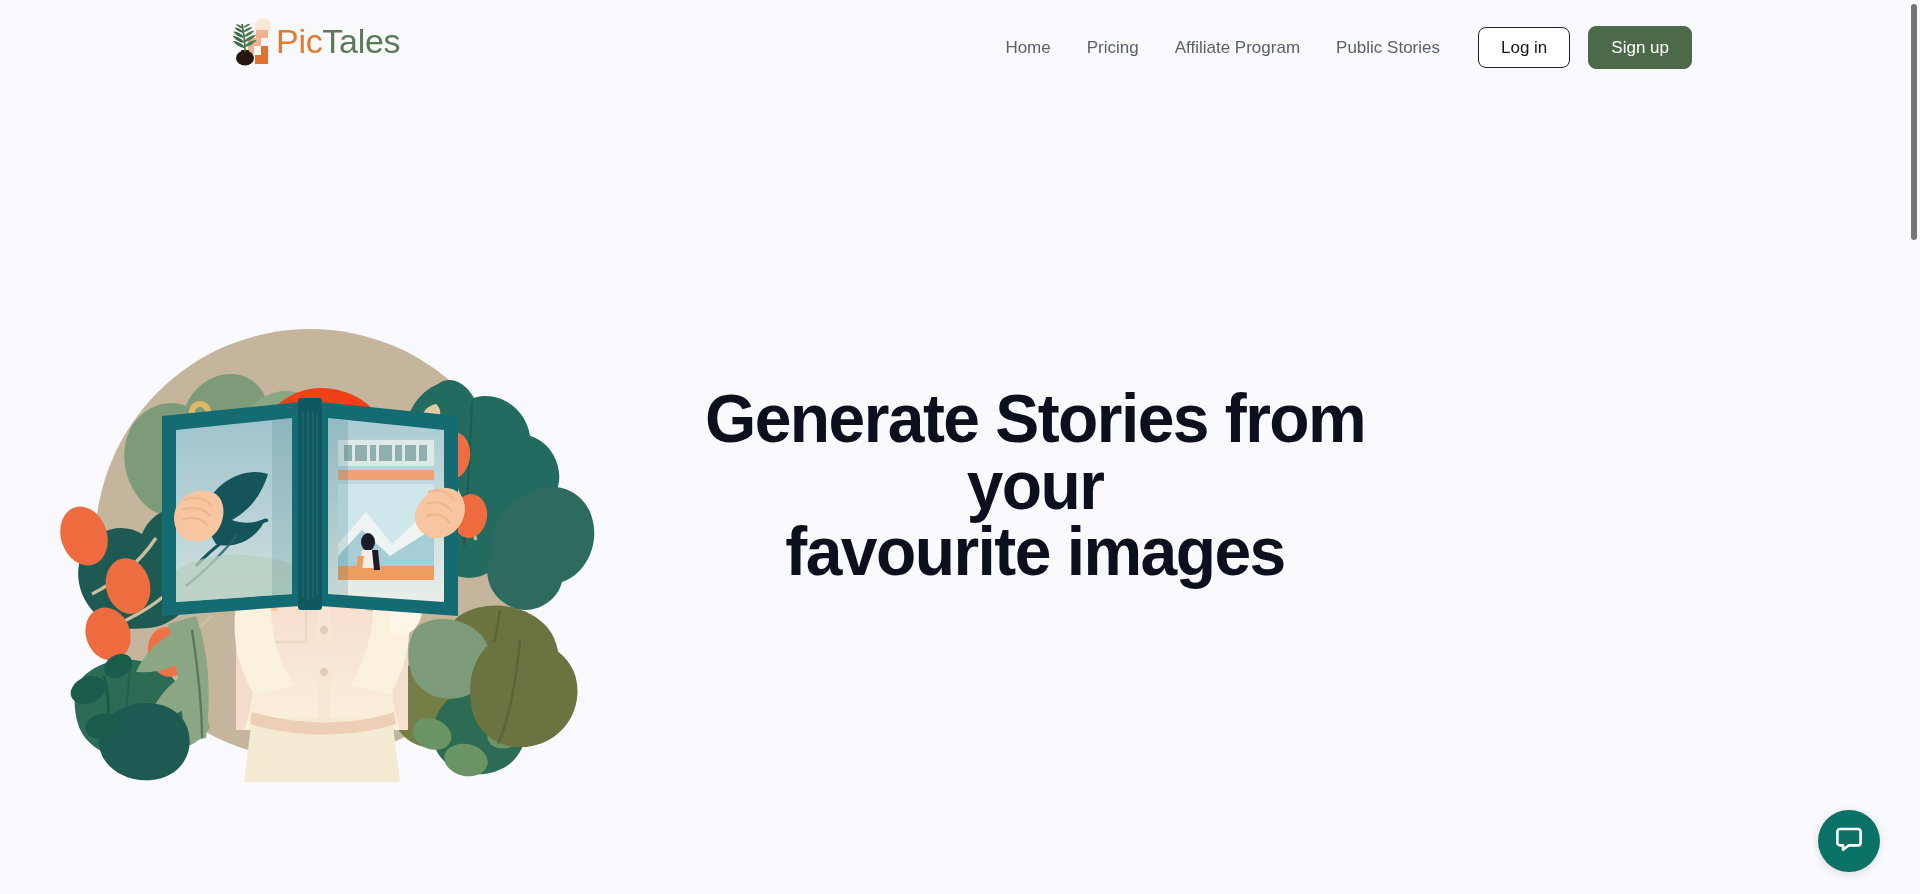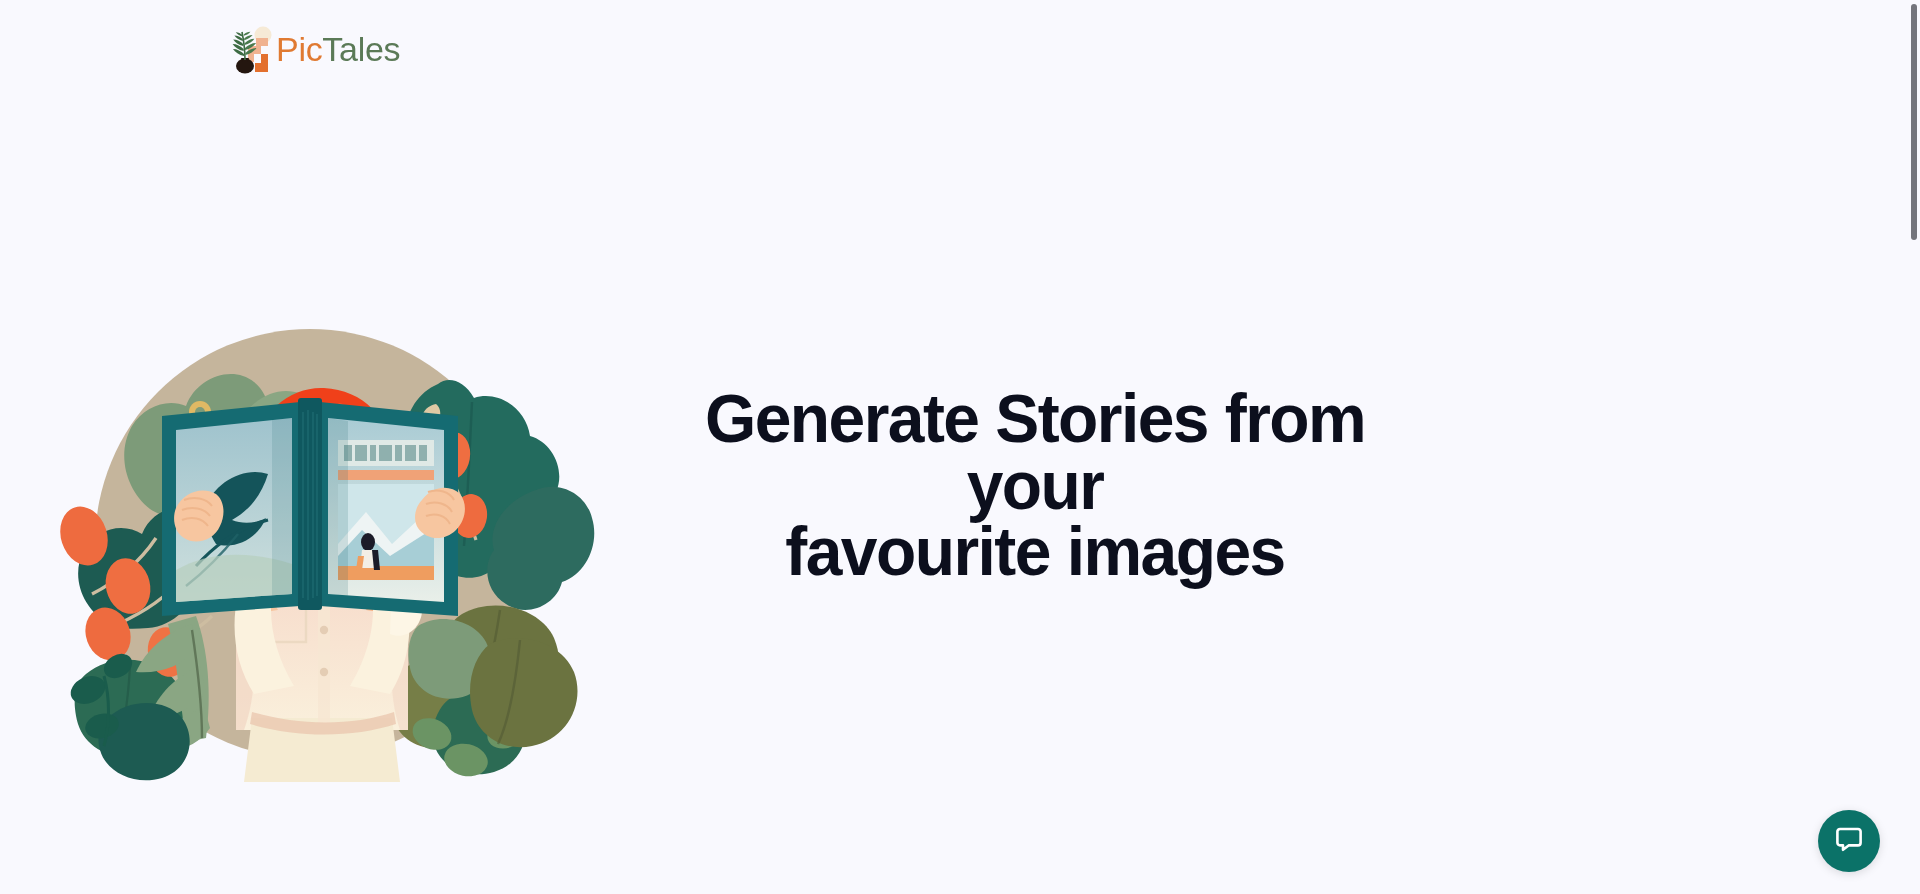--- a/index.html
+++ b/index.html
@@ -13,21 +13,21 @@
   }
   .page {
     position:relative;
     width:1920px; height:894px;
     background:#f9f9fe;
     overflow:hidden;
   }
 
   
   .header {
-    position:absolute; top:8px; left:0;
+    position:absolute; top:0; left:0;
     width:1908px; height:82px;
     display:flex; align-items:center;
     background:#f9f9fe;
     z-index:30;
   }
   .brand {
     position:absolute; left:230px; top:16px;
     display:flex; align-items:center; gap:0px;
     text-decoration:none; cursor:pointer;
   }
@@ -152,20 +152,28 @@
             <path d="M15 26 C20 25 24 22 26 19 C22 19 18 21 15 24 z"></path>
             <path d="M14.6 21 C19 20 22.6 17.6 24.4 14.8 C20.8 14.8 17.2 16.8 14.6 19.2 z"></path>
             <path d="M14.2 16.2 C18 15.2 21 13.2 22.6 11 C19.4 11 16.4 12.6 14.2 14.4 z"></path>
             <path d="M13.8 11.8 C16.8 11 19.2 9.6 20.4 7.8 C17.8 7.8 15.6 9 13.8 10.4 z"></path>
           </g>
         </svg>
       </span>
       <span class="brand-text"><span class="brand-pic">Pic</span><span class="brand-tales">Tales</span></span>
     </a>
 
+    <nav class="nav">
+      <a class="nav-link">Home</a>
+      <a class="nav-link">Pricing</a>
+      <a class="nav-link">Affiliate Program</a>
+      <a class="nav-link">Public Stories</a>
+      <button class="btn btn-login">Log in</button>
+      <button class="btn btn-signup">Sign up</button>
+    </nav>
   </header>
 
   <main class="hero">
 
     <div class="hero-art">
       <svg viewBox="0 0 620 488" xmlns="http://www.w3.org/2000/svg">
         <defs>
           <clipPath id="circClip">
               <circle cx="310" cy="250" r="215"></circle>
             </clipPath>

